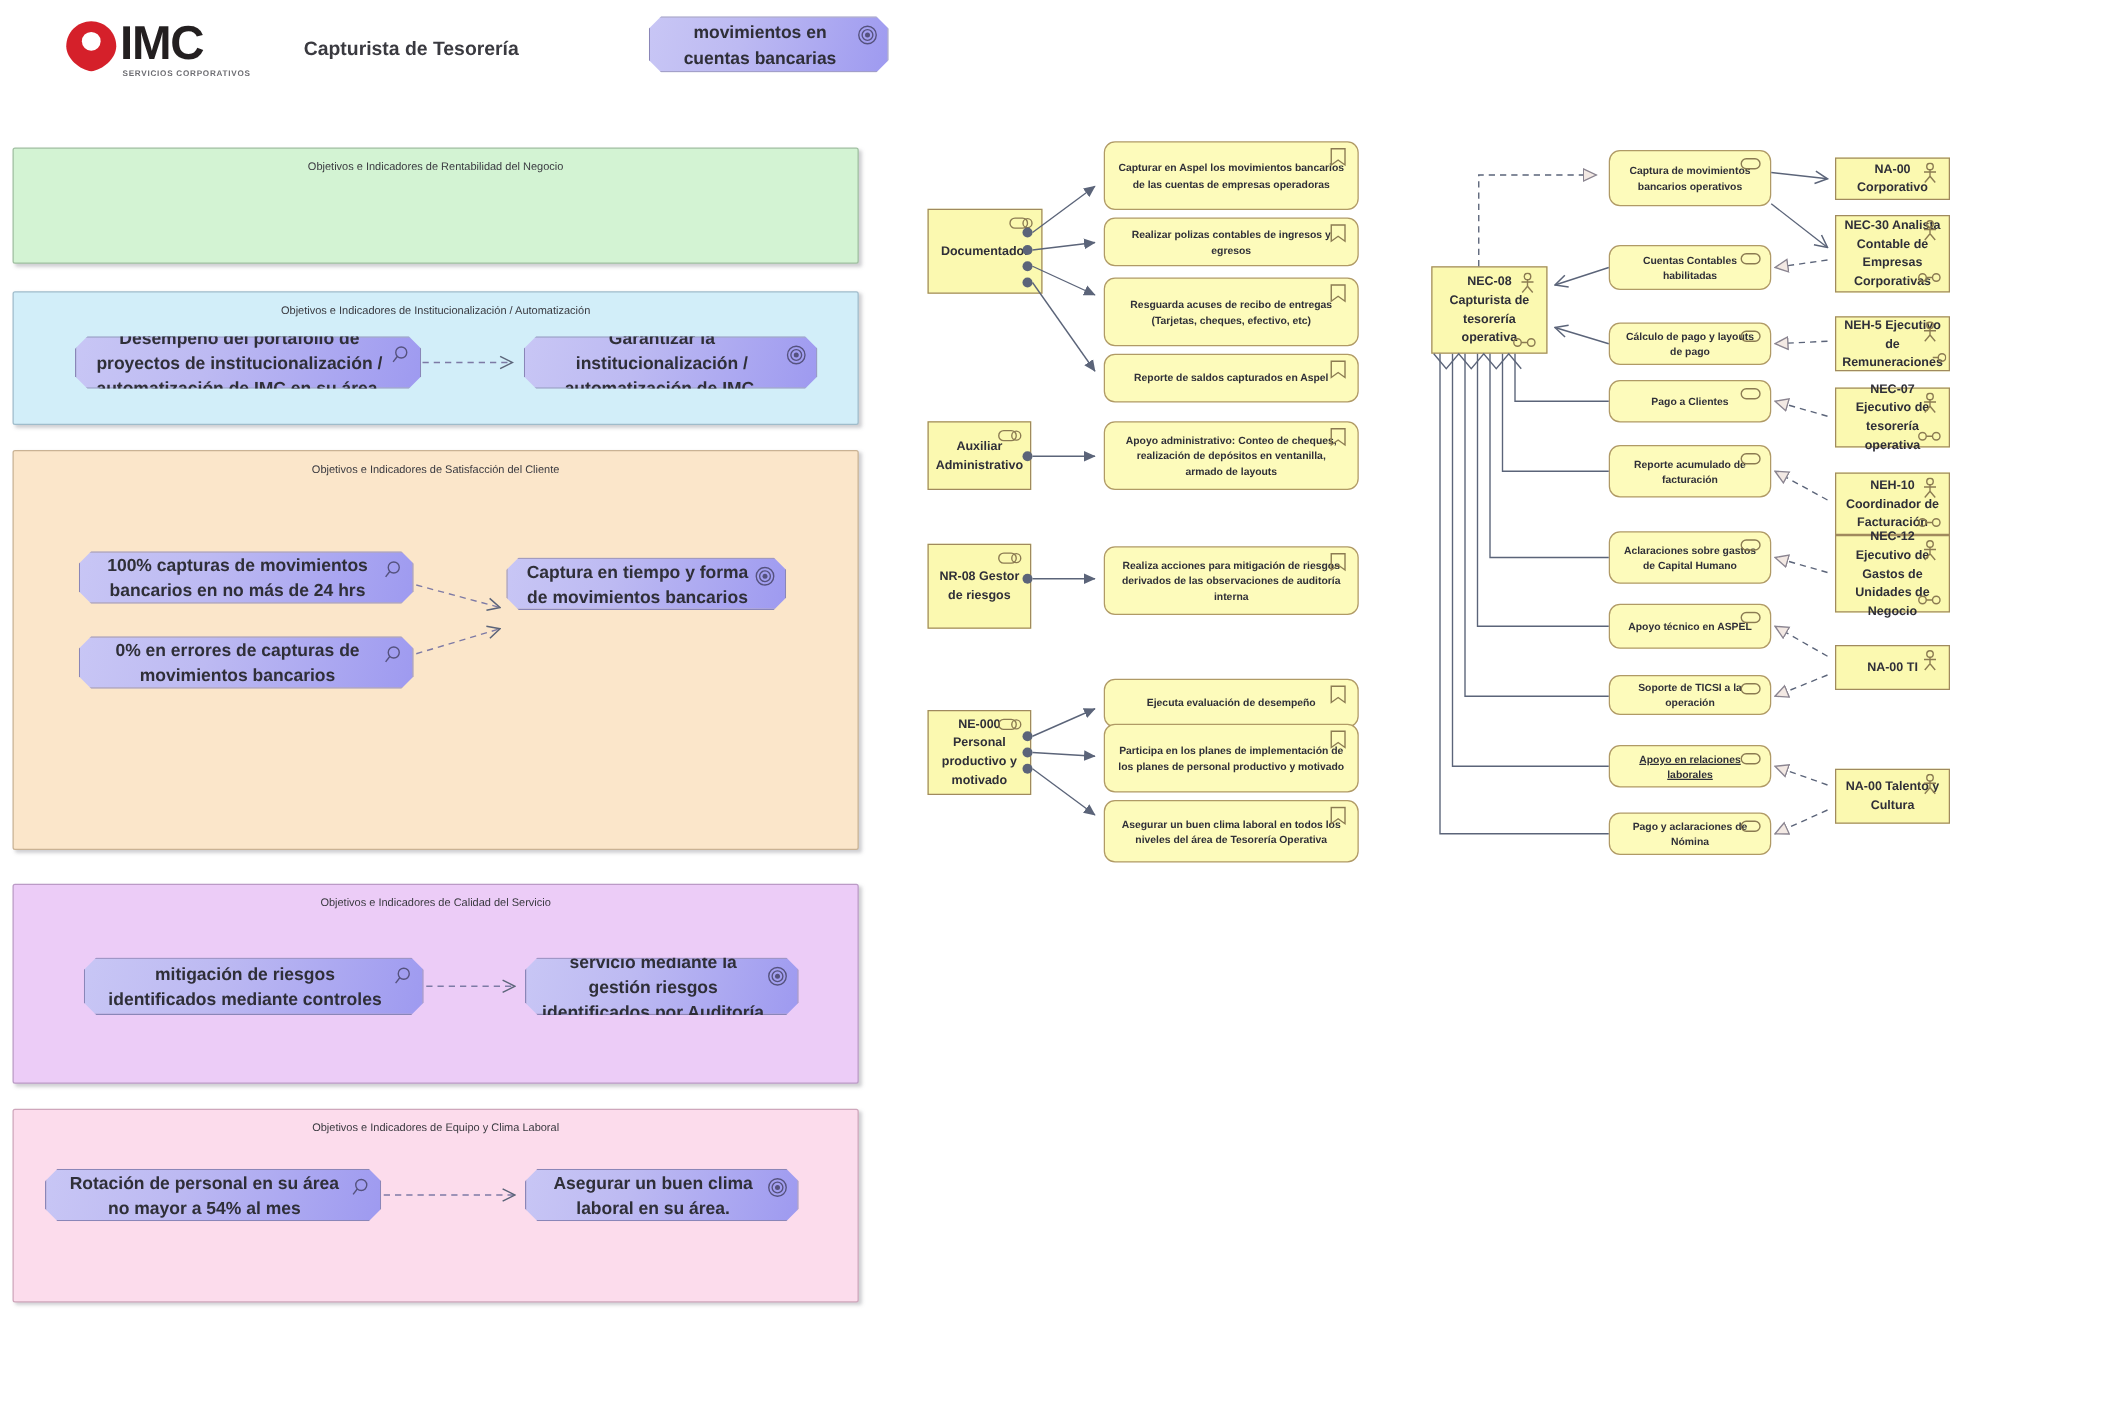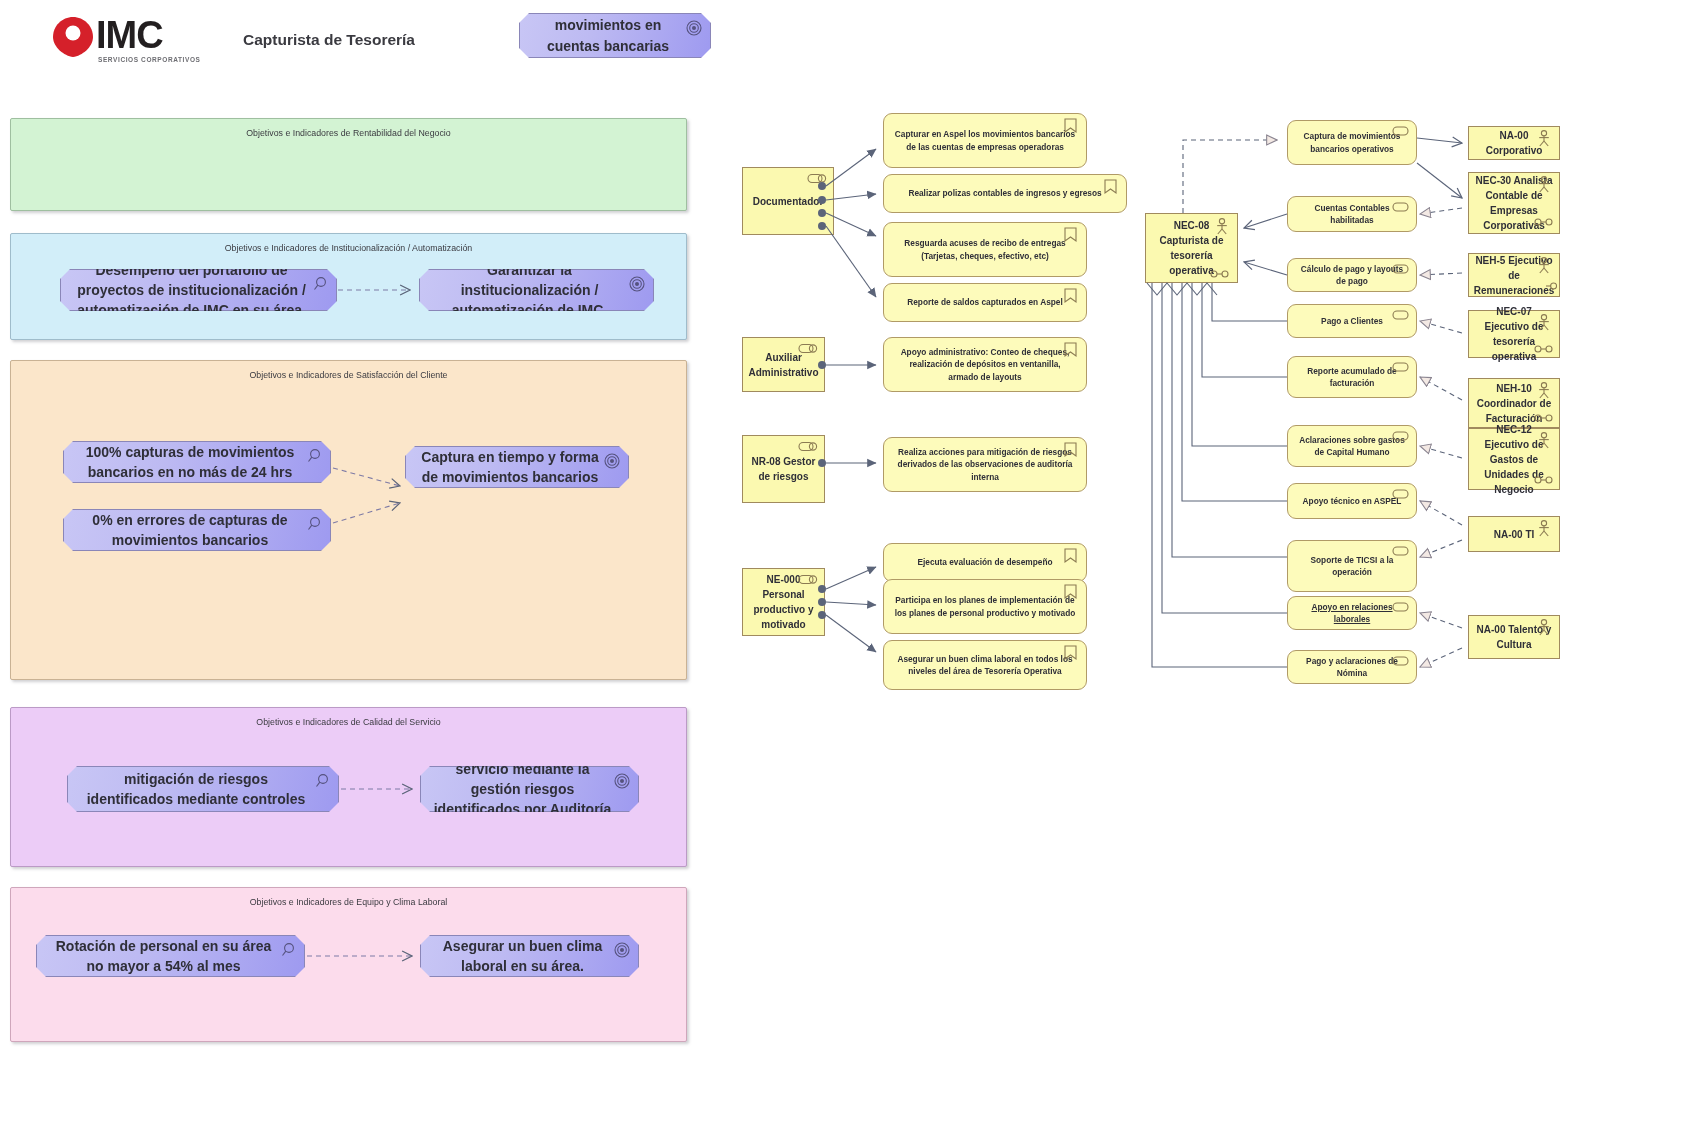--- a/index.html
+++ b/index.html
@@ -240,21 +240,21 @@
 </div>
 
 <div class="abs yround" style="left:883px;top:113px;width:204px;height:55px;">
   <span>Capturar en Aspel los movimientos bancarios de las cuentas de empresas operadoras</span>
   <span class="ico" style="right:9px;top:4px;">
     <svg width="13" height="16" viewBox="0 0 13 16">
         <path d="M1 1h11v13l-5.5-4L1 14z" fill="none" stroke="#8b7b52" stroke-width="1.1"></path>
       </svg>
   </span>
 </div>
-<div class="abs yround" style="left:883px;top:174px;width:244px;height:39px;">
+<div class="abs yround" style="left:883px;top:174px;width:204px;height:39px;">
   <span>Realizar polizas contables de ingresos  y egresos</span>
   <span class="ico" style="right:9px;top:4px;">
     <svg width="13" height="16" viewBox="0 0 13 16">
         <path d="M1 1h11v13l-5.5-4L1 14z" fill="none" stroke="#8b7b52" stroke-width="1.1"></path>
       </svg>
   </span>
 </div>
 <div class="abs yround" style="left:883px;top:222px;width:204px;height:55px;">
   <span>Resguarda acuses de recibo de entregas (Tarjetas, cheques, efectivo, etc)</span>
   <span class="ico" style="right:9px;top:4px;">
@@ -381,21 +381,21 @@
   </span>
 </div>
 <div class="abs yround" style="left:1287px;top:483px;width:130px;height:36px;">
   <span>Apoyo técnico en ASPEL</span>
   <span class="ico" style="right:7px;top:5px;">
     <svg width="17" height="10" viewBox="0 0 17 10">
         <rect x="1" y="1" width="15" height="8" rx="4" fill="none" stroke="#8b7b52" stroke-width="1.1"></rect>
       </svg>
   </span>
 </div>
-<div class="abs yround" style="left:1287px;top:540px;width:130px;height:52px;">
+<div class="abs yround" style="left:1287px;top:540px;width:130px;height:32px;">
   <span>Soporte de TICSI a la operación</span>
   <span class="ico" style="right:7px;top:5px;">
     <svg width="17" height="10" viewBox="0 0 17 10">
         <rect x="1" y="1" width="15" height="8" rx="4" fill="none" stroke="#8b7b52" stroke-width="1.1"></rect>
       </svg>
   </span>
 </div>
 <div class="abs yround" style="left:1287px;top:596px;width:130px;height:34px;text-decoration:underline;">
   <span>Apoyo en relaciones laborales</span>
   <span class="ico" style="right:7px;top:5px;">

